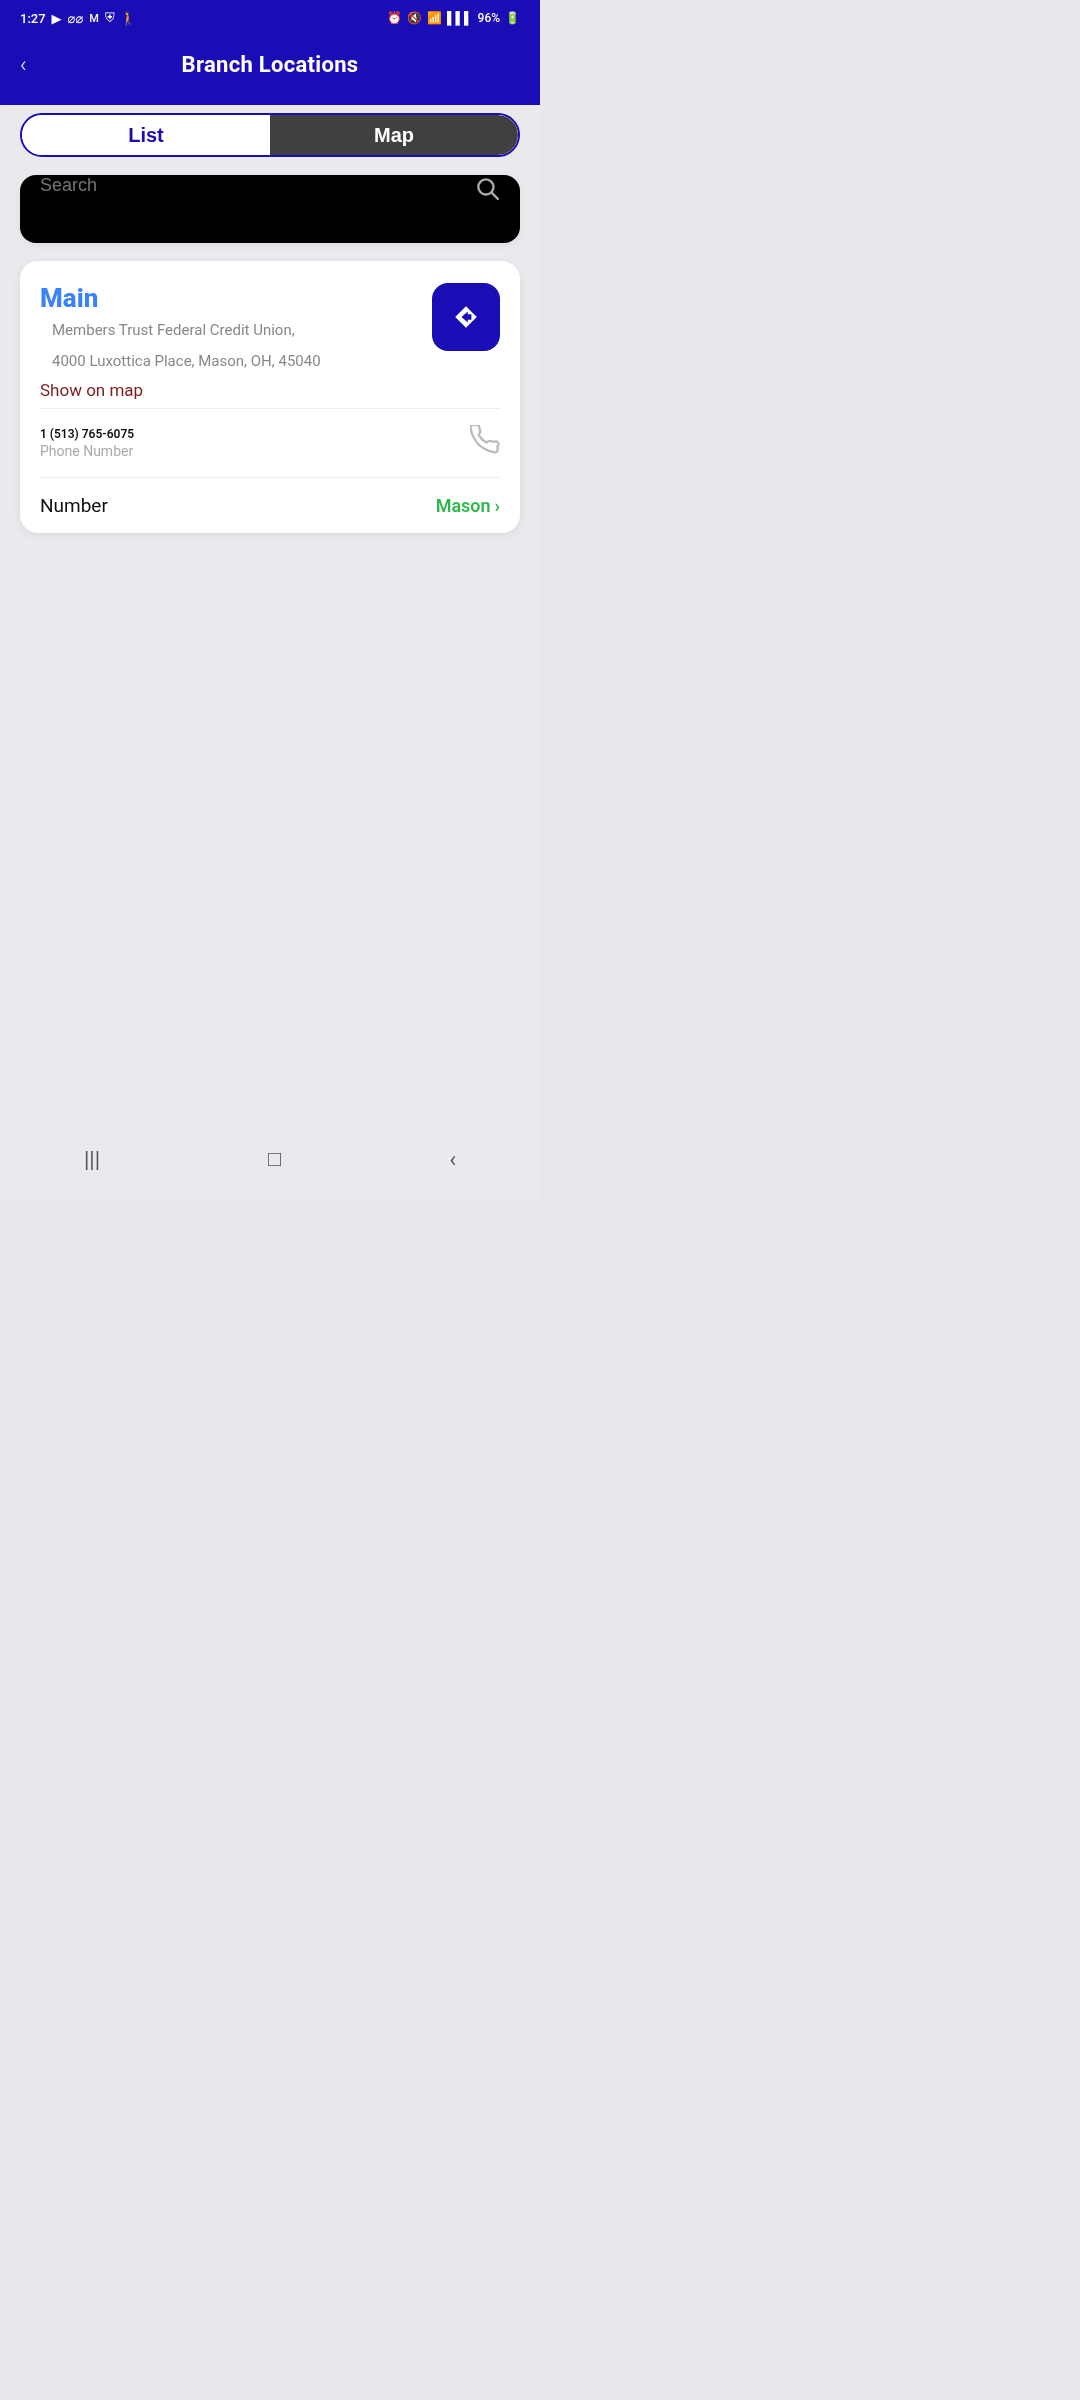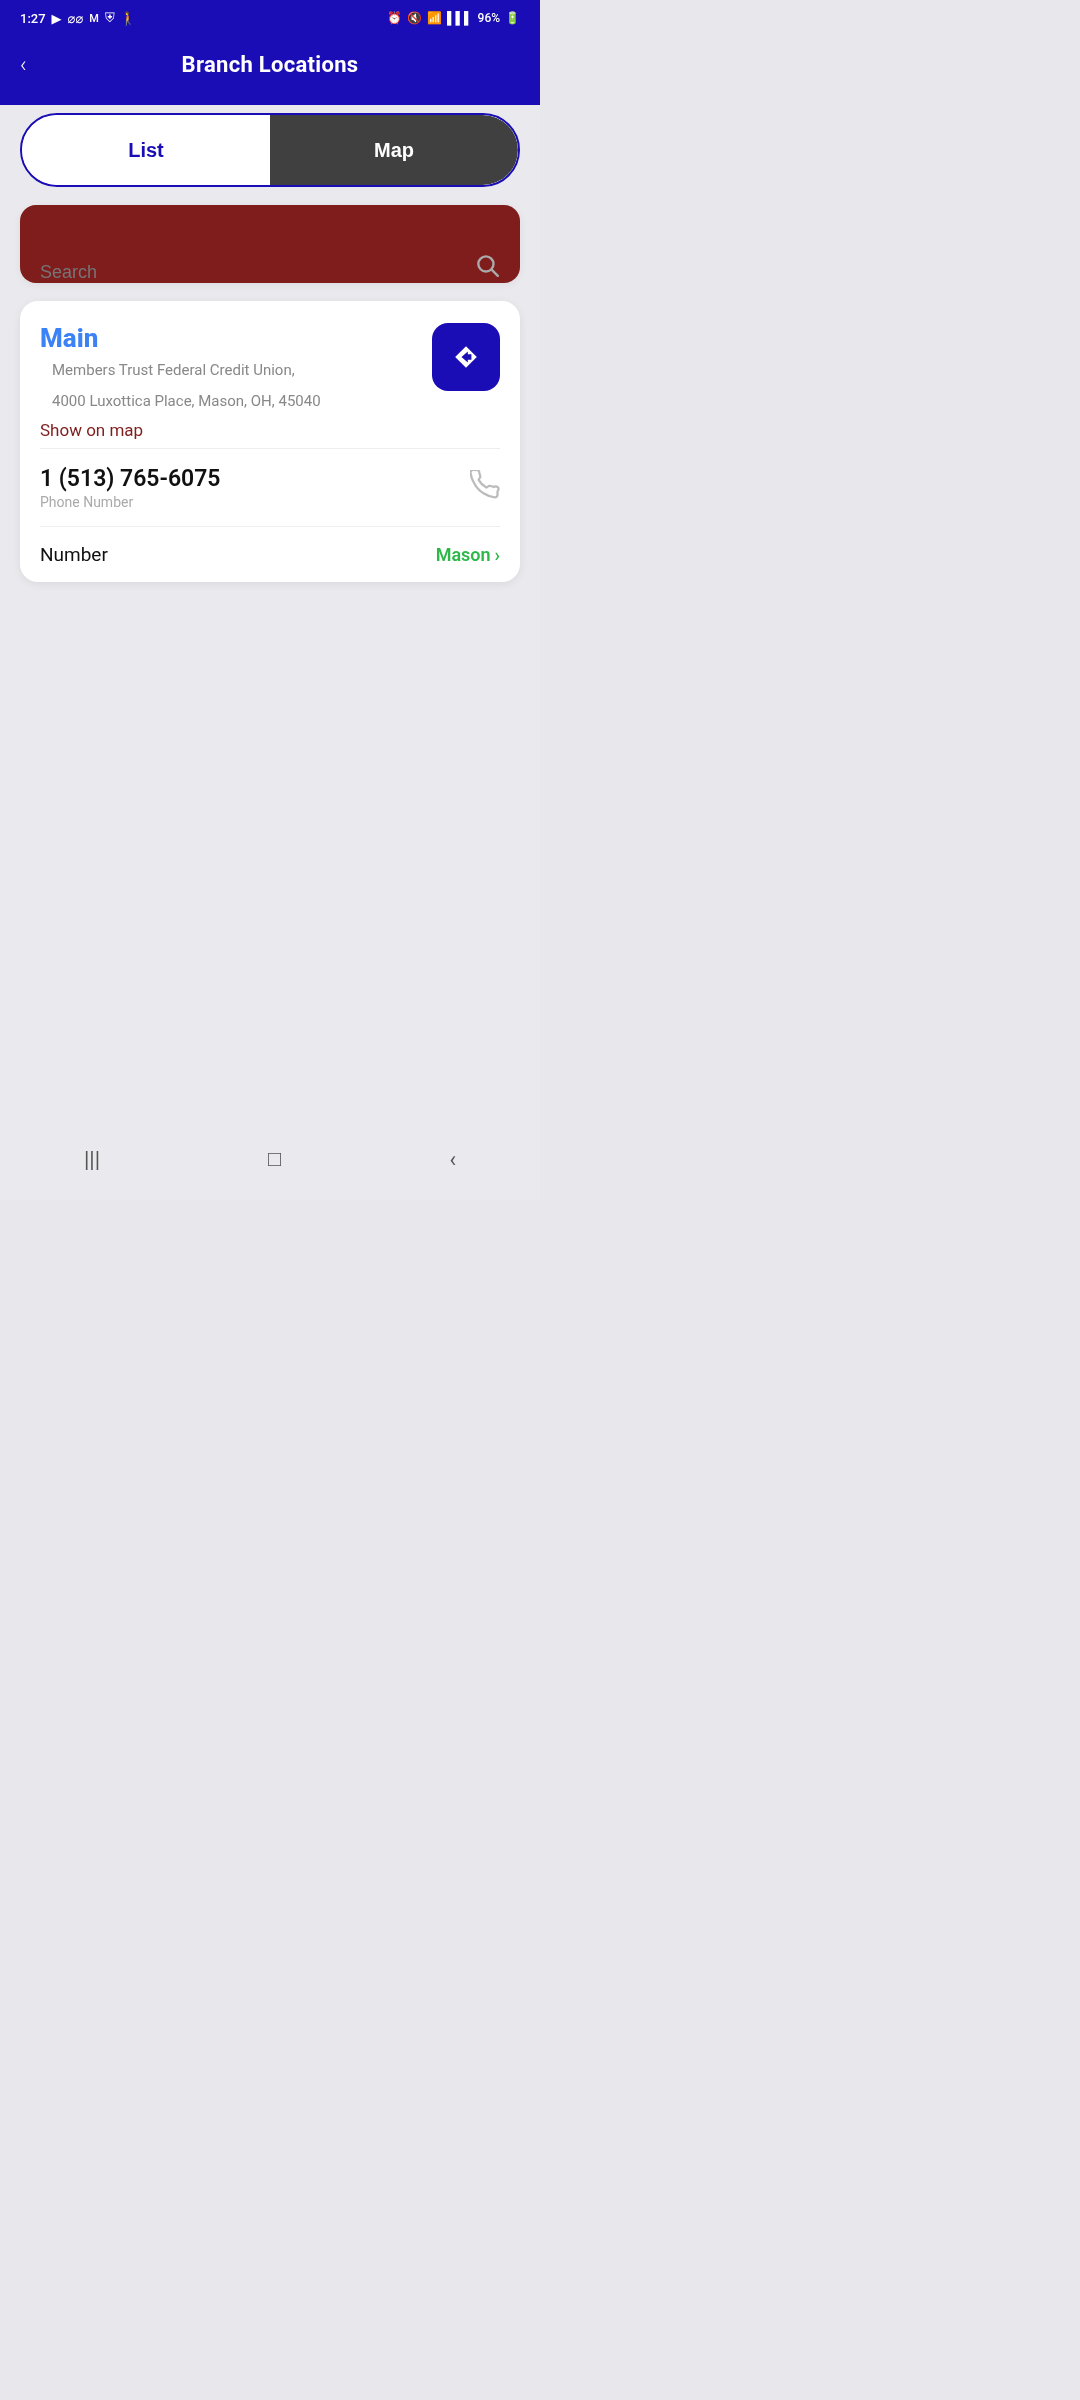--- a/index.html
+++ b/index.html
@@ -65,21 +65,21 @@
       gap: 18px;
     }
 
     
     .tab-toggle {
       display: flex;
       background: white;
       border-radius: 50px;
       overflow: hidden;
       border: 2px solid #1a0db5;
-      height: 74px;
+      height: 44px;
     }
     .tab-btn {
       flex: 1;
       display: flex;
       align-items: center;
       justify-content: center;
       font-size: 20px;
       font-weight: 600;
       cursor: pointer;
       border: none;
@@ -91,26 +91,26 @@
       border-radius: 48px 0 0 48px;
     }
     .tab-btn.active-map {
       background: #404040;
       color: white;
       border-radius: 0 48px 48px 0;
     }
 
     
     .search-container {
-      background: #7f1d1d;
+      background: #000000;
       border-radius: 16px;
       display: flex;
-      align-items: flex-end;
+      align-items: flex-start;
       padding: 0 20px;
-      height: 78px;
+      height: 68px;
       box-shadow: 0 2px 8px rgba(0,0,0,0.06);
     }
     .search-input {
       flex: 1;
       border: none;
       outline: none;
       font-size: 18px;
       color: #999;
       background: transparent;
     }
@@ -175,21 +175,21 @@
     }
 
     .phone-row {
       display: flex;
       justify-content: space-between;
       align-items: center;
       padding: 16px 20px;
     }
     .phone-info {}
     .phone-number {
-      font-size: 23px;
+      font-size: 12px;
       font-weight: 600;
       color: #111;
       margin-bottom: 2px;
     }
     .phone-label {
       font-size: 14px;
       color: #aaa;
     }
     .phone-icon-wrap {
       color: #bbb;

